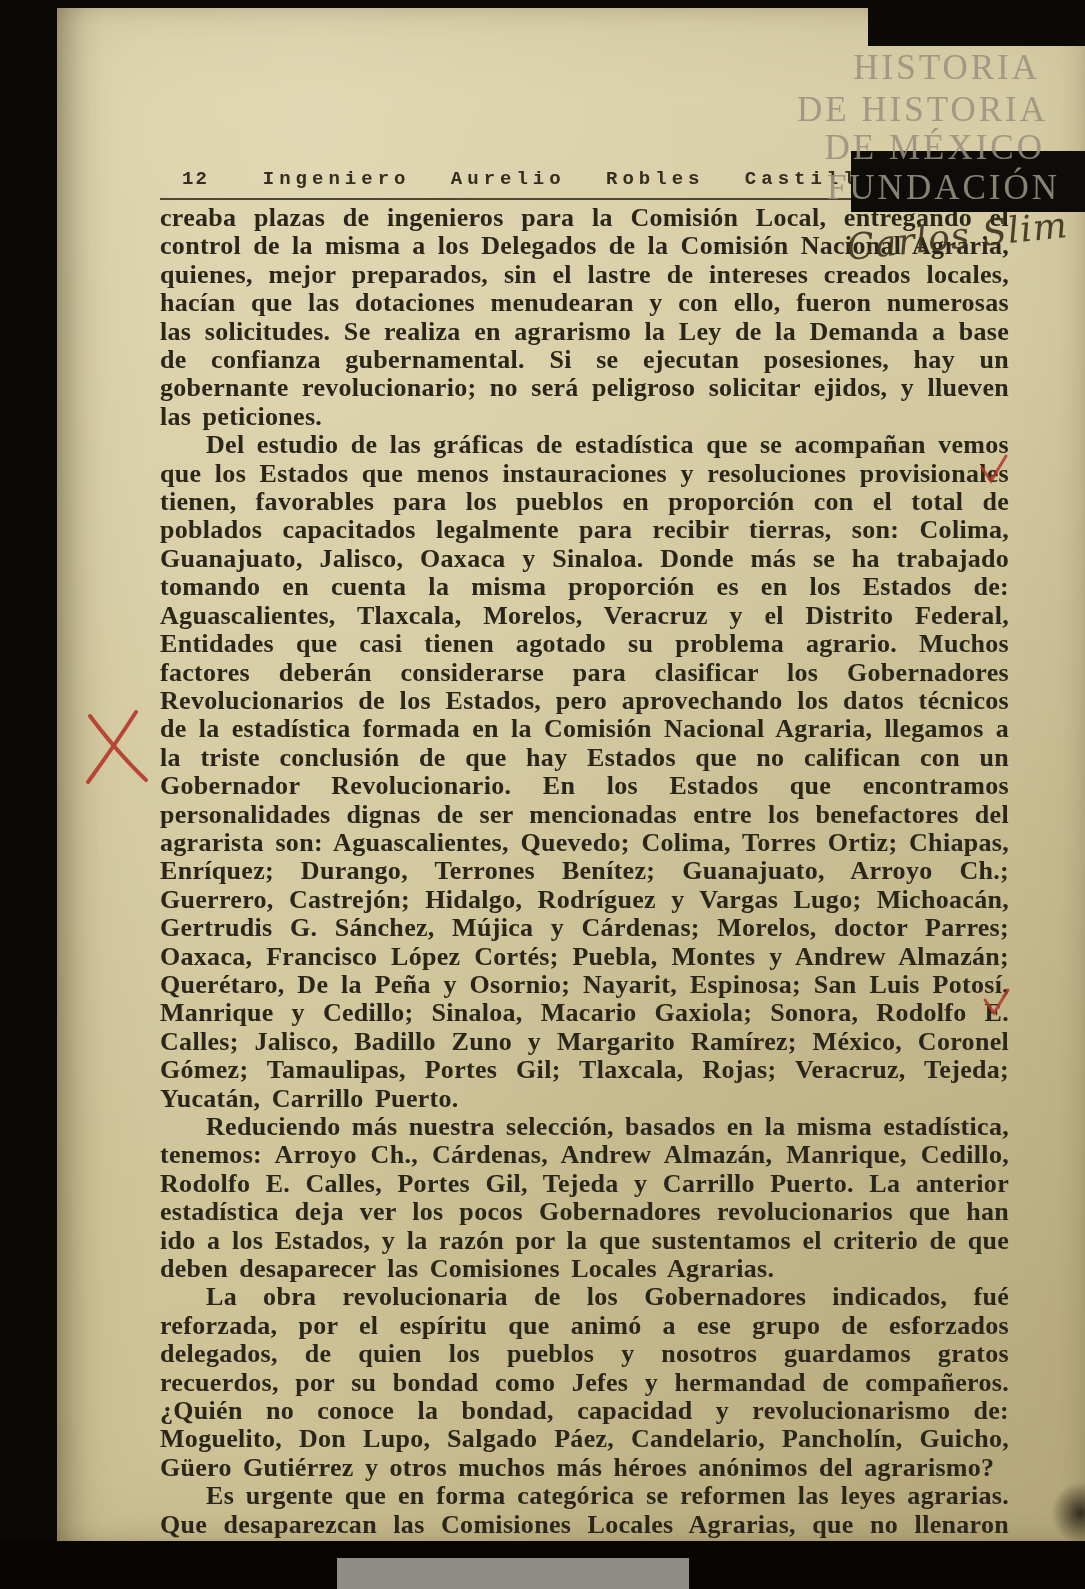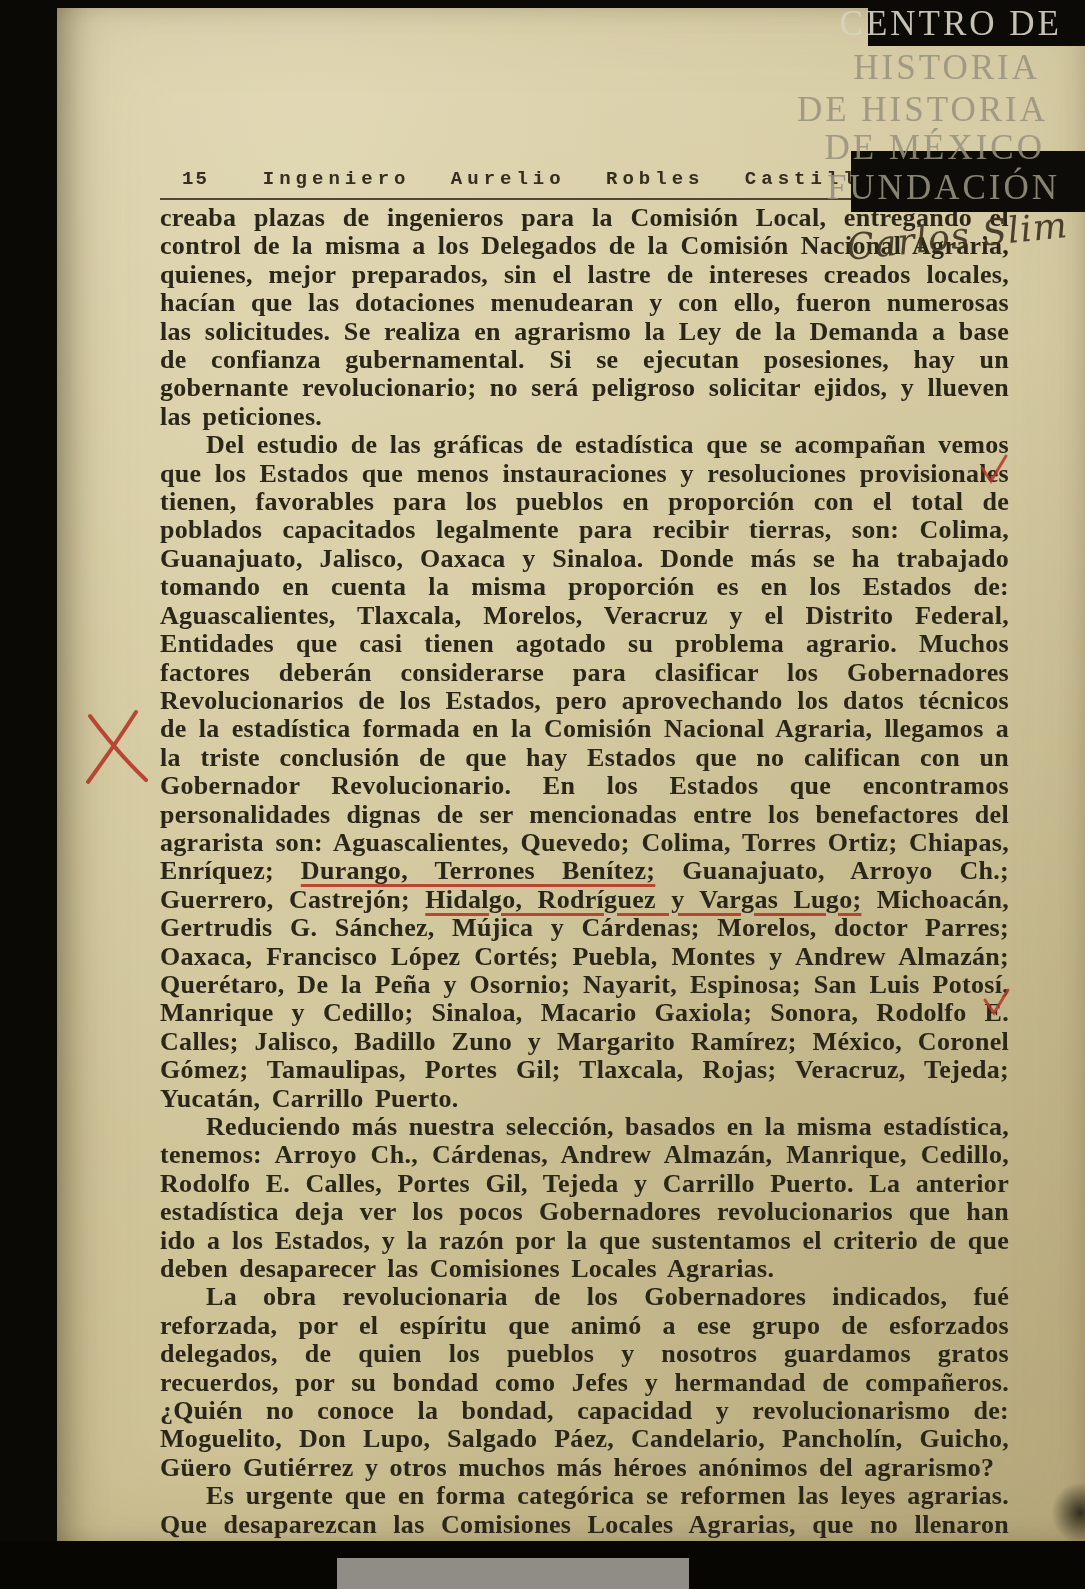--- a/index.html
+++ b/index.html
@@ -41,21 +41,20 @@
     font-family:"Liberation Serif", serif;
     font-weight:700;
     font-size:26px; line-height:28.4px;
     letter-spacing:0.3px; word-spacing:4.5px;
     color:#2b261a;
     text-align:justify;
   }
   .para { text-indent:46px; }
   .para.no-indent { text-indent:0; }
   .red-underline {
-    text-decoration:underline;
     text-decoration-color:rgba(183,45,32,.85);
     text-decoration-thickness:3px;
     text-underline-offset:5px;
   }
   
   .patch-a { position:absolute; left:868px; top:0; width:217px; height:46px; background:#0b0a06; }
   .patch-b { position:absolute; left:851px; top:151px; width:234px; height:61px; background:#0d0c08; }
   .smudge {
     position:absolute; right:-8px; top:1482px; width:42px; height:62px;
     background:radial-gradient(ellipse at 70% 50%, rgba(20,16,8,.8), transparent 70%);
@@ -93,38 +92,37 @@
   .scanner-box { position:absolute; left:337px; bottom:0; width:352px; height:31px; background:#8f8d85; }
 </style>
 </head>
 <body>
 
 <div class="page">
 
   <div class="paper">
 
     <div class="header">
-      <span class="pagenum">15</span><span class="header-title">Ingeniero Aurelio Robles Castillo</span>
+      <span class="pagenum">12</span><span class="header-title">Ingeniero Aurelio Robles Castillo</span>
     </div>
 
     <div class="textblock">
       <p class="para no-indent">creaba plazas de ingenieros para la Comisión Local, entregando el control de la misma a los Delegados de la Comisión Nacional Agraria, quienes, mejor preparados, sin el lastre de intereses creados locales, hacían que las dotaciones menudearan y con ello, fueron numerosas las solicitudes. Se realiza en agrarismo la Ley de la Demanda a base de confianza gubernamental. Si se ejecutan posesiones, hay un gobernante revolucionario; no será peligroso solicitar ejidos, y llueven las peticiones.</p>
       <p class="para"><span>Del estudio de las gráficas de estadística que se acompañan vemos que los Estados que menos instauraciones y resoluciones provisionales tienen, favorables para los pueblos en proporción con el total de poblados capacitados legalmente para recibir tierras, son: Colima, Guanajuato, Jalisco, Oaxaca y Sinaloa. Donde más se ha trabajado tomando en cuenta la misma proporción es en los Estados de: Aguascalientes, Tlaxcala, Morelos, Veracruz y el Distrito Federal, Entidades que casi tienen agotado su problema agrario. Muchos factores deberán considerarse para clasificar los Gobernadores Revolucionarios de los Estados, pero aprovechando los datos técnicos de la estadística formada en la Comisión Nacional Agraria, llegamos a la triste conclusión de que hay Estados que no califican con un Gobernador Revolucionario. En los Estados que encontramos personalidades dignas de ser mencionadas entre los benefactores del agrarista son: Aguascalientes, Quevedo; Colima, Torres Ortiz; Chiapas, Enríquez;</span> <span class="red-underline">Durango, Terrones Benítez;</span> <span>Guanajuato, Arroyo Ch.; Guerrero, Castrejón;</span> <span class="red-underline">Hidalgo, Rodríguez y Vargas Lugo;</span> <span>Michoacán, Gertrudis G. Sánchez, Mújica y Cárdenas; Morelos, doctor Parres; Oaxaca, Francisco López Cortés; Puebla, Montes y Andrew Almazán; Querétaro, De la Peña y Osornio; Nayarit, Espinosa; San Luis Potosí, Manrique y Cedillo; Sinaloa, Macario Gaxiola; Sonora, Rodolfo E. Calles; Jalisco, Badillo Zuno y Margarito Ramírez; México, Coronel Gómez; Tamaulipas, Portes Gil; Tlaxcala, Rojas; Veracruz, Tejeda; Yucatán, Carrillo Puerto.</span></p>
       <p class="para">Reduciendo más nuestra selección, basados en la misma estadística, tenemos: Arroyo Ch., Cárdenas, Andrew Almazán, Manrique, Cedillo, Rodolfo E. Calles, Portes Gil, Tejeda y Carrillo Puerto. La anterior estadística deja ver los pocos Gobernadores revolucionarios que han ido a los Estados, y la razón por la que sustentamos el criterio de que deben desaparecer las Comisiones Locales Agrarias.</p>
       <p class="para">La obra revolucionaria de los Gobernadores indicados, fué reforzada, por el espíritu que animó a ese grupo de esforzados delegados, de quien los pueblos y nosotros guardamos gratos recuerdos, por su bondad como Jefes y hermandad de compañeros. ¿Quién no conoce la bondad, capacidad y revolucionarismo de: Moguelito, Don Lupo, Salgado Páez, Candelario, Pancholín, Guicho, Güero Gutiérrez y otros muchos más héroes anónimos del agrarismo?</p>
       <p class="para">Es urgente que en forma categórica se reformen las leyes agrarias. Que desaparezcan las Comisiones Locales Agrarias, que no llenaron las funciones que les fueron encomendadas. Que se recorten los términos legales y se mejoren los procedimientos para que con menos cortapisas, en breve tiempo entren los pueblos en posesión de los terrenos solicitados.</p>
     </div>
 
   </div>
 
   <div class="patch-a"></div>
   <div class="patch-b"></div>
   <div class="smudge"></div>
 
-  <div class="wm wm-1 on-dark">CENTRO DE</div>
   <div class="wm wm-2">HISTORIA</div>
   <div class="wm wm-3">DE HISTORIA</div>
   <div class="wm wm-4">DE MÉXICO</div>
   <div class="wm wm-5">FUNDACIÓN</div>
   <div class="signature">Carlos Slim</div>
 
   <svg class="annotations-svg" viewBox="0 0 1085 1589" xmlns="http://www.w3.org/2000/svg">
     <path d="M 90 716 C 105 736, 125 760, 146 780 M 136 712 C 122 734, 104 760, 88 782" stroke="#b4372a" stroke-width="4" fill="none" stroke-linecap="round" opacity="0.9"></path>
     <path d="M 982 468 L 991 481 L 1006 456" stroke="#b4372a" stroke-width="3" fill="none" stroke-linecap="round" opacity="0.85"></path>
     <path d="M 985 1000 L 994 1013 L 1008 990" stroke="#b4372a" stroke-width="3" fill="none" stroke-linecap="round" opacity="0.85"></path>

